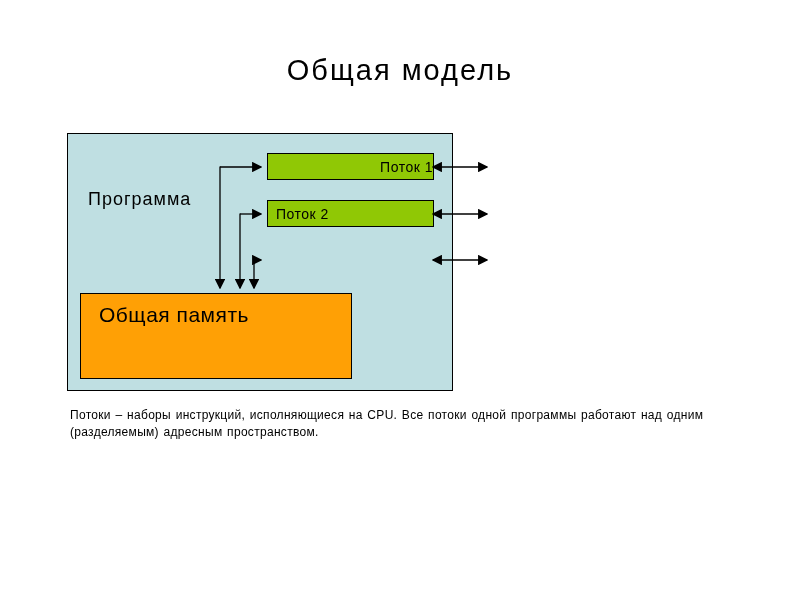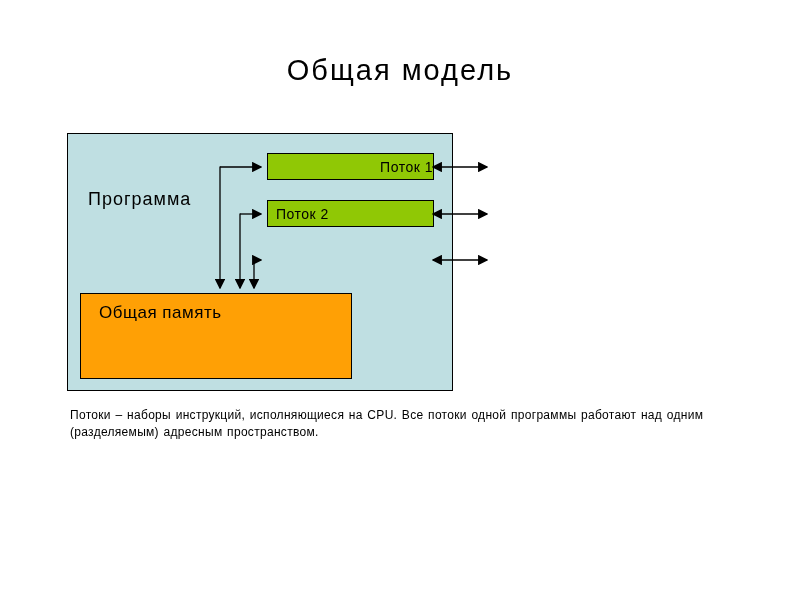--- a/index.html
+++ b/index.html
@@ -53,21 +53,21 @@
   .memory-box {
     position: absolute;
     left: 80px; top: 293px;
     width: 270px; height: 84px;
     background: #ffa005;
     border: 1.3px solid #000;
   }
   .memory-label {
     position: absolute;
     left: 18px; top: 9px;
-    font-size: 17px;
+    font-size: 21px;
     letter-spacing: 0.5px;
   }
   .cpu-box {
     position: absolute;
     left: 493px; top: 141px;
     width: 164px; height: 137px;
     background: #c99800;
     border: 1.3px solid #000;
     display: flex;
     align-items: center;

